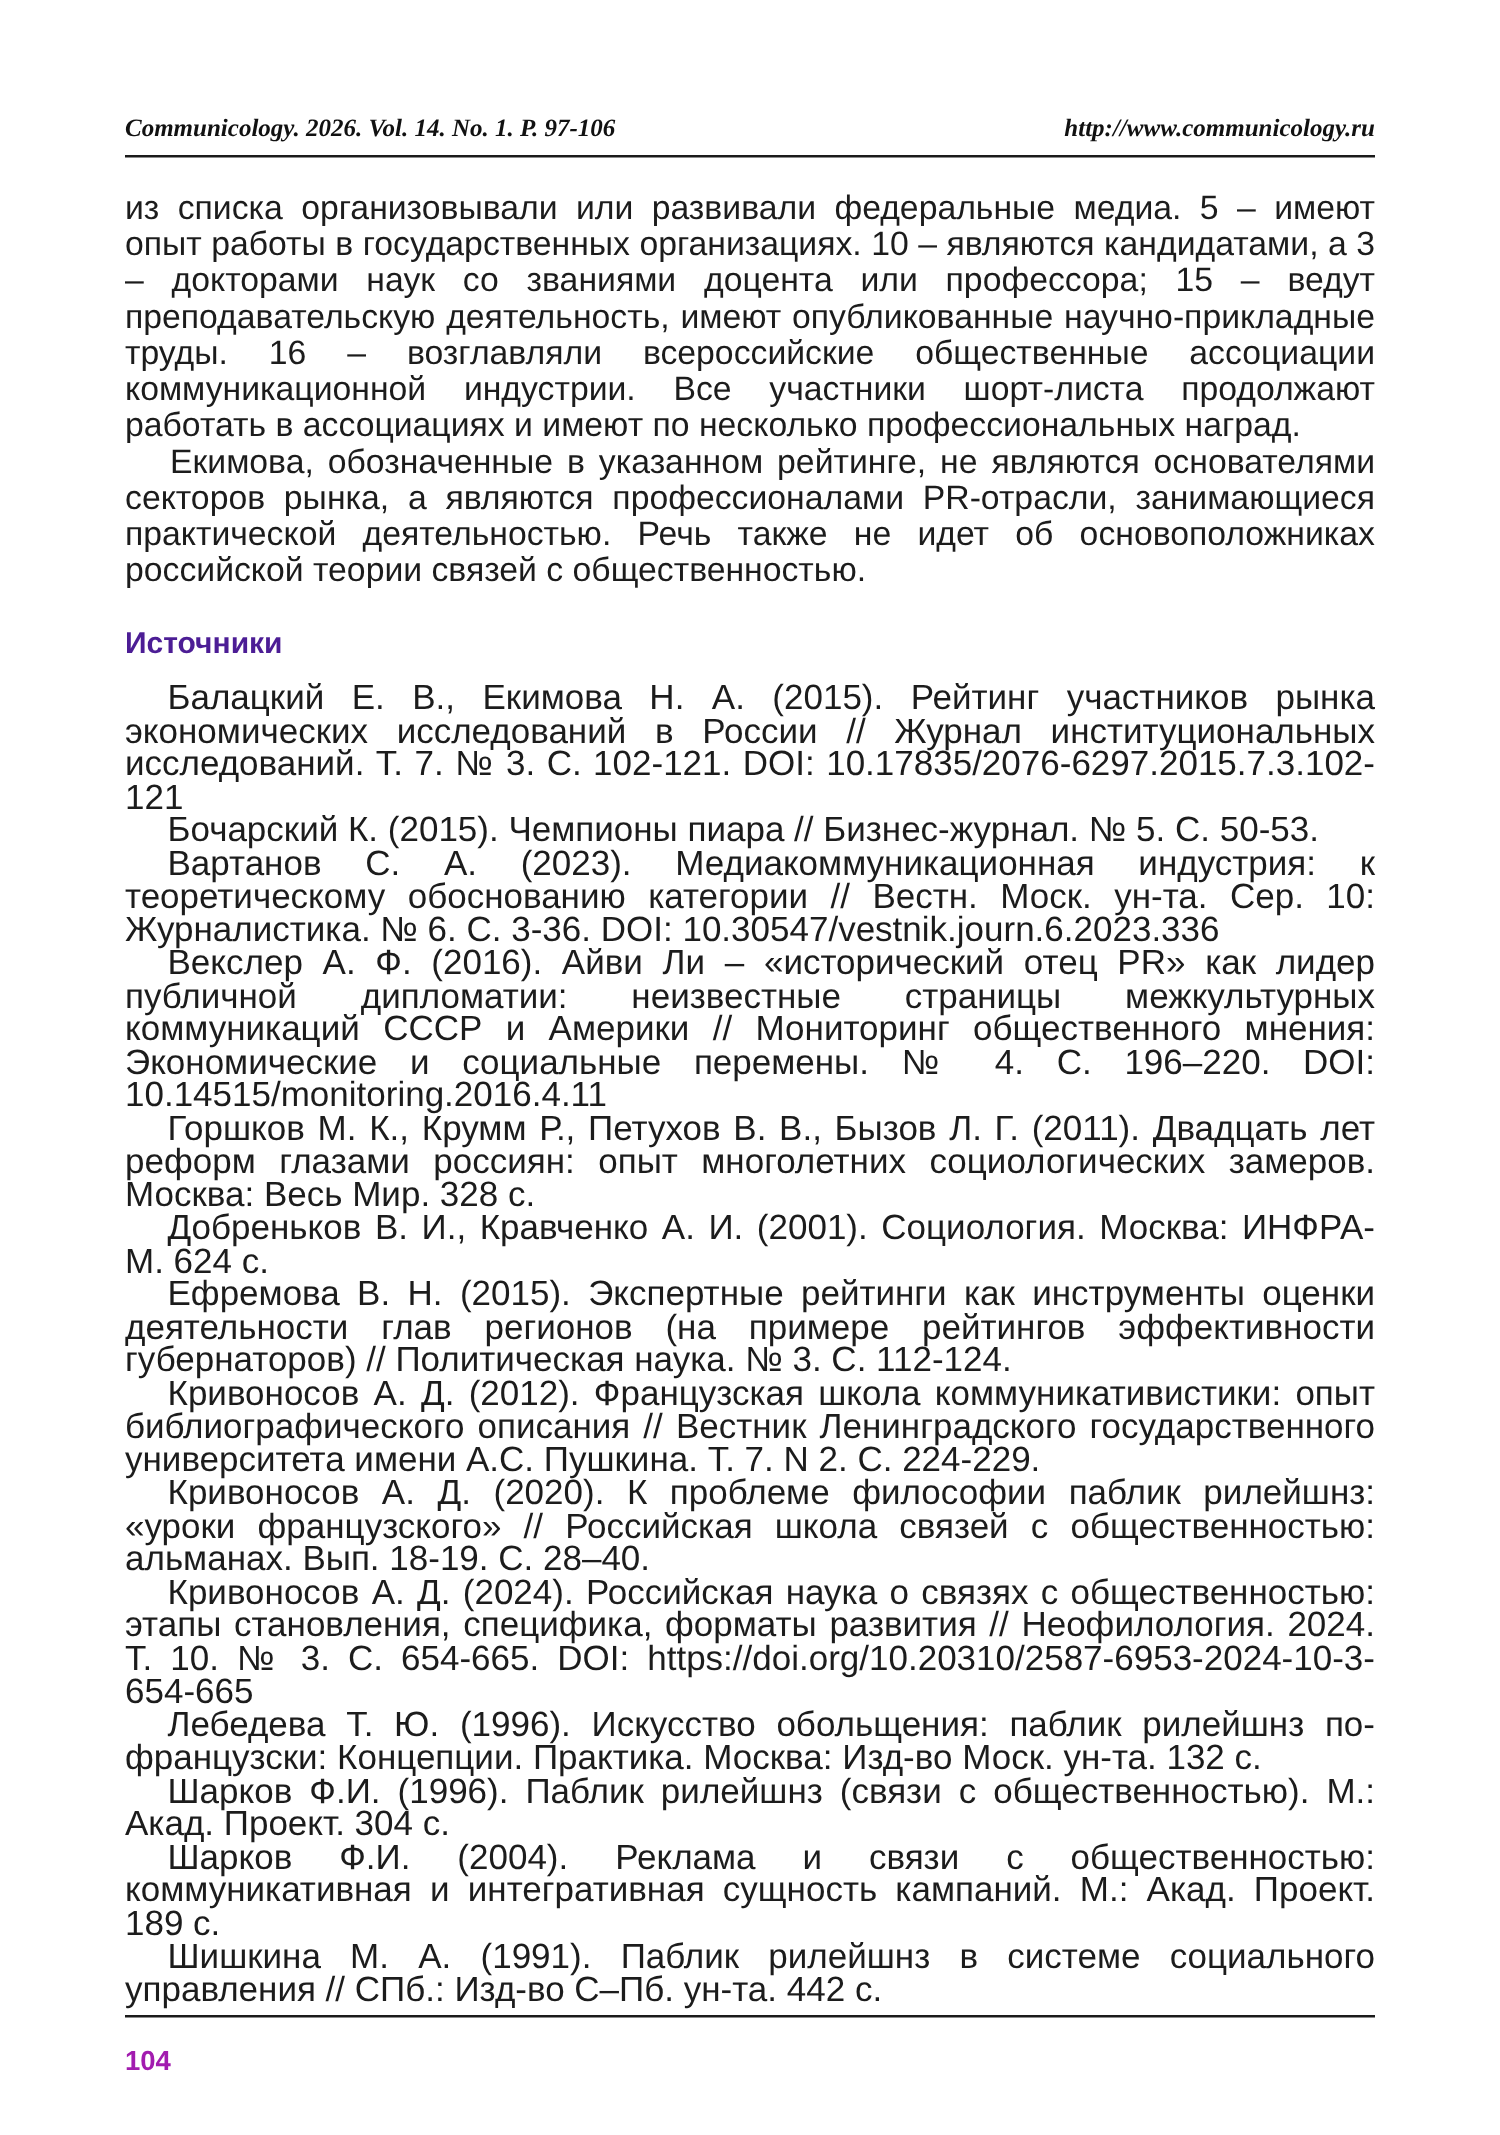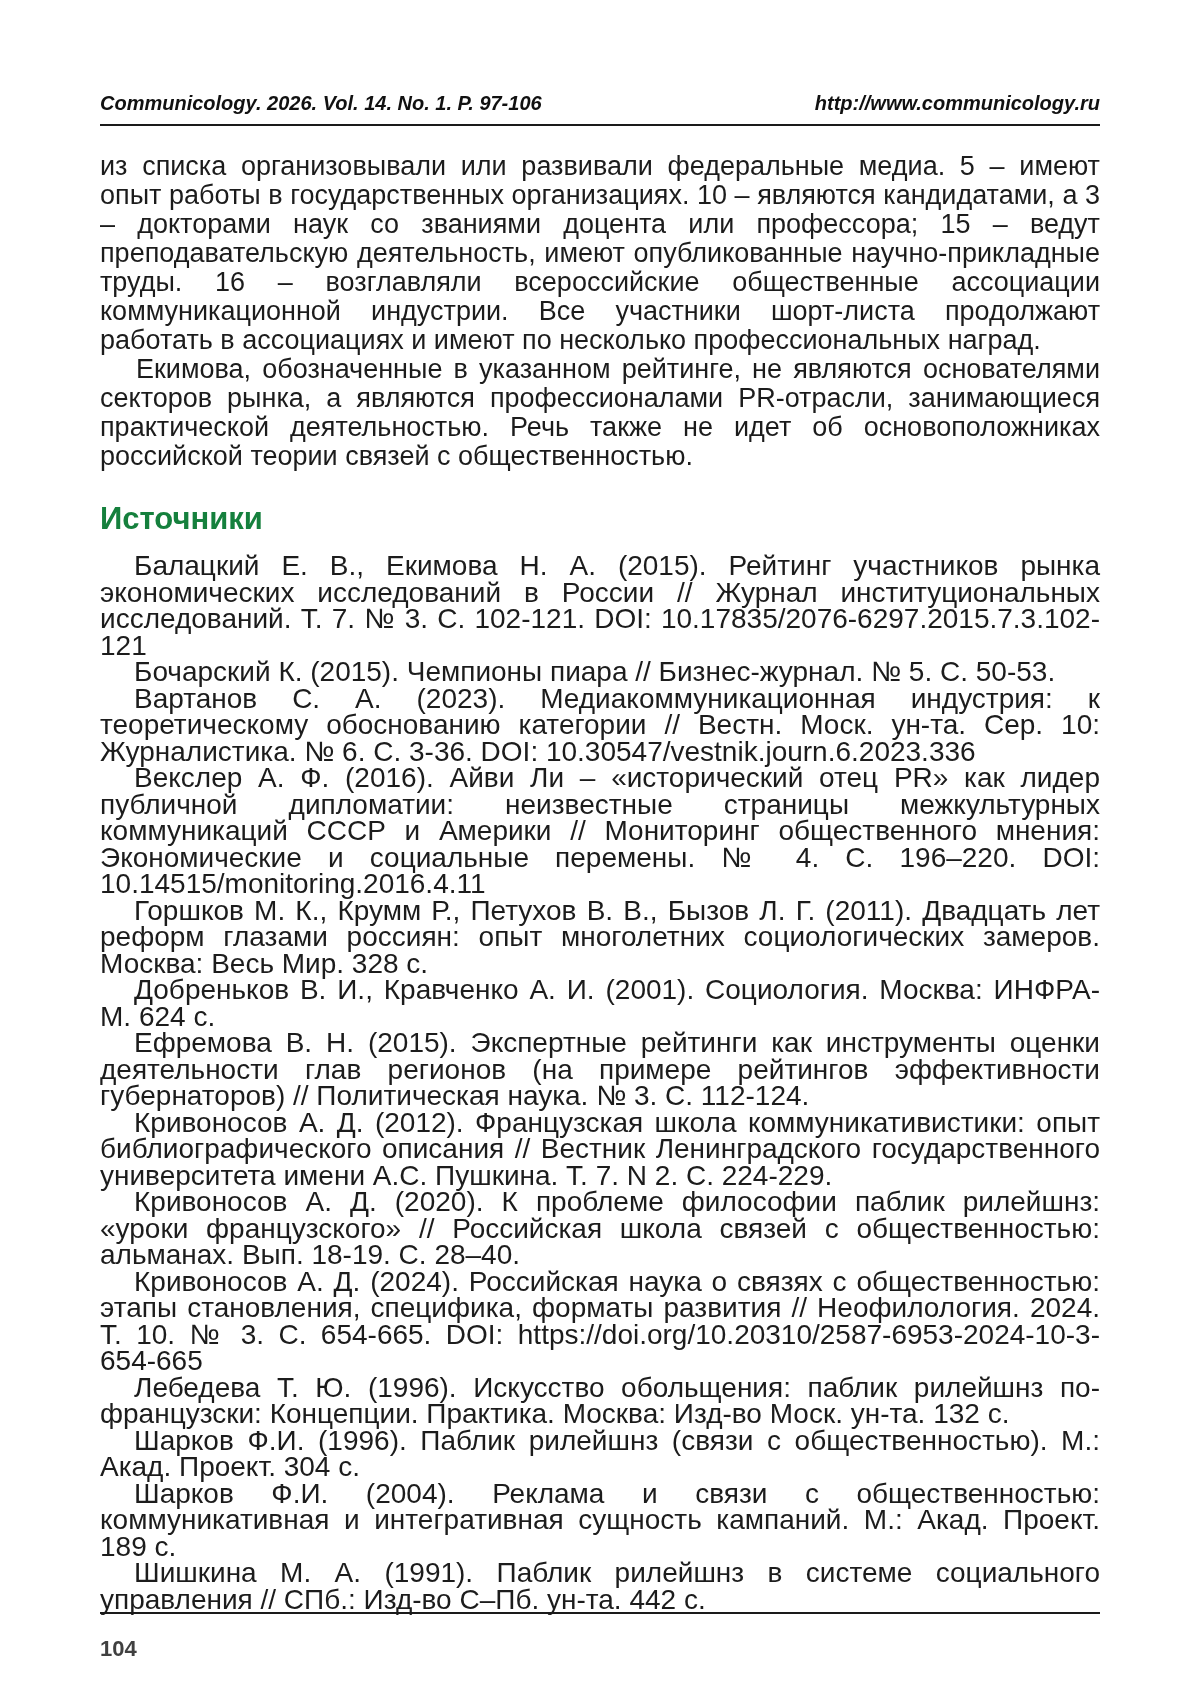--- a/index.html
+++ b/index.html
@@ -20,20 +20,21 @@
   }
   .header {
     display: flex;
     justify-content: space-between;
     align-items: baseline;
     font-size: 20px;
     font-weight: bold;
     font-style: italic;
     color: #111111;
     padding-bottom: 9px;
+    font-family: Liberation Serif, serif;
   }
   .rule {
     border: none;
     border-top: 2px solid #1a1a1a;
     margin: 0;
   }
   .body-text {
     margin-top: 26px;
   }
   .body-text p {
@@ -41,23 +42,23 @@
     font-size: 27px;
     line-height: 29px;
     text-align: justify;
     hyphens: auto;
   }
   .body-text p.indent {
     text-indent: 36px;
   }
   .sources-heading {
     margin: 30px 0 16px 0;
-    font-size: 31px;
+    font-size: 24px;
     font-weight: bold;
-    color: #15803d;
+    color: #4c1d95;
   }
   .references p {
     margin: 0;
     font-size: 28px;
     line-height: 26.5px;
     text-align: justify;
     text-indent: 34px;
     hyphens: auto;
   }
   .footer-rule {
@@ -68,21 +69,21 @@
     border: none;
     border-top: 2px solid #1a1a1a;
     margin: 0;
   }
   .page-number {
     position: absolute;
     left: 100px;
     top: 1636px;
     font-size: 22px;
     font-weight: bold;
-    color: #404040;
+    color: #a21caf;
   }
 </style>
 </head>
 <body>
 
 <div class="page">
 
   <div class="header">
     <span>Communicology. 2026. Vol. 14. No. 1. P. 97-106</span>
     <span>http://www.communicology.ru</span>

